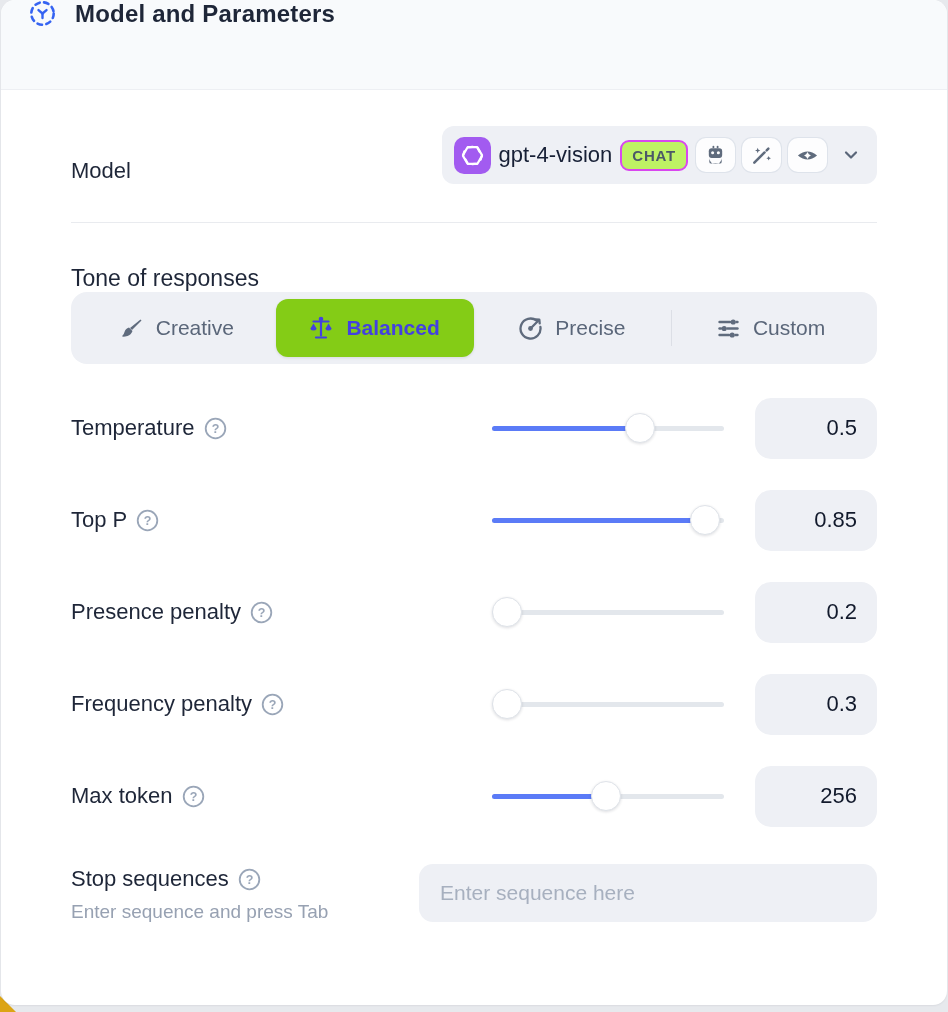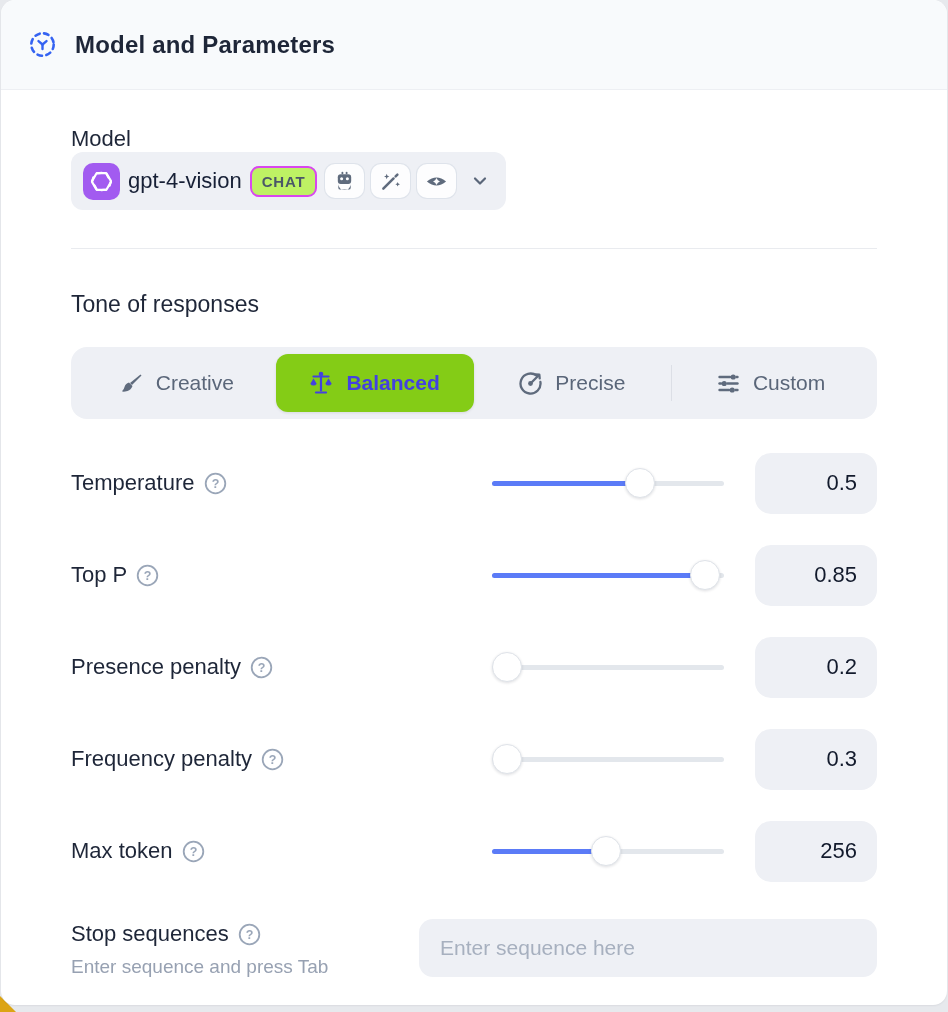--- a/index.html
+++ b/index.html
@@ -17,28 +17,28 @@
   }
   .card {
     position:absolute; top:0; left:1px; right:1px; bottom:7px;
     background:#ffffff; border-radius:14px; z-index:1;
     box-shadow:0 1px 2px rgba(15,23,42,.06);
     overflow:hidden;
   }
   
   .panel-header {
     height:90px; background:#f8fafc; border-bottom:1px solid #edeff3;
-    display:flex; align-items:center; padding:0 28px; gap:19px;
+    display:flex; align-items:flex-start; padding:0 28px; gap:19px;
     border-radius:14px 14px 0 0;
   }
   .panel-title { font-size:24px; font-weight:600; color:#1e2638; letter-spacing:.2px; }
   .body { padding:0 70px; }
 
   
-  .model-row { margin-top:36px; display:flex; align-items:flex-start; justify-content:space-between;flex-direction:column; }
+  .model-row { margin-top:36px; display:flex; align-items:flex-end; justify-content:space-between; }
   .row-label { font-size:22px; color:#1e2638; font-weight:400; }
   .model-select {
     display:flex; align-items:center; gap:8px;
     background:#eef0f5; border:none; border-radius:12px;
     height:58px; padding:0 16px 0 12px; cursor:pointer;
   }
   .openai-logo {
     width:37px; height:37px; border-radius:10px; background:#a25bf0;
     display:flex; align-items:center; justify-content:center; flex:0 0 auto;
   }
@@ -54,21 +54,21 @@
     box-shadow:0 0 0 1px rgba(210,216,226,.55);
   }
   .caps { display:flex; gap:7px; align-items:center; }
   .chev { margin-left:6px; display:flex; align-items:center; }
 
   .divider { height:1px; background:#e9ebef; margin-top:38px; }
 
   
   .tone-heading { margin-top:42px; font-size:23px; color:#1e2638; font-weight:400; }
   .tone-tabs {
-    margin-top:29px; background:#eef0f5; border-radius:16px;
+    background:#eef0f5; border-radius:16px;
     height:72px; display:flex; align-items:stretch; padding:7px; position:relative;
   }
   .tone-tab {
     flex:1; display:flex; align-items:center; justify-content:center; gap:13px;
     font-size:21px; color:#5a6679; font-weight:500; border-radius:12px; cursor:pointer;
     background:transparent; border:none;
   }
   .tone-tab.selected {
     background:#84cc16; color:#4341e0; font-weight:600;
     box-shadow:0 1px 3px rgba(15,23,42,.10);

